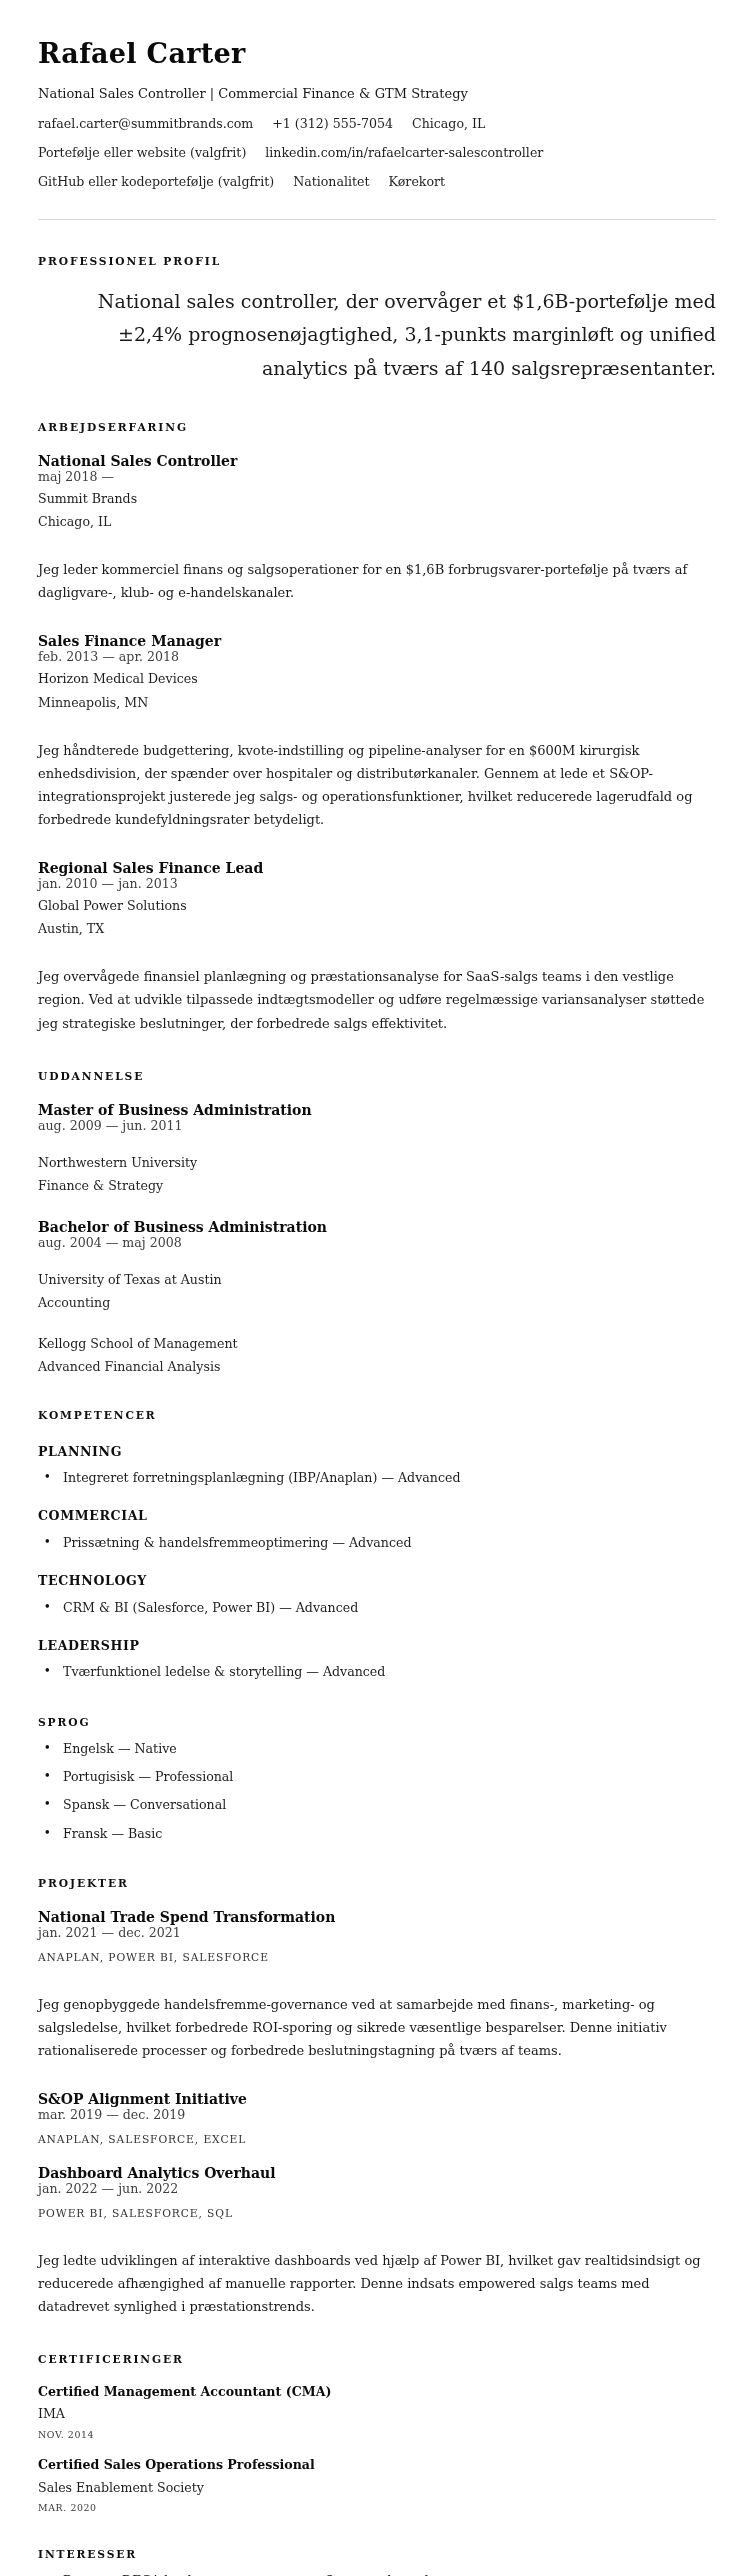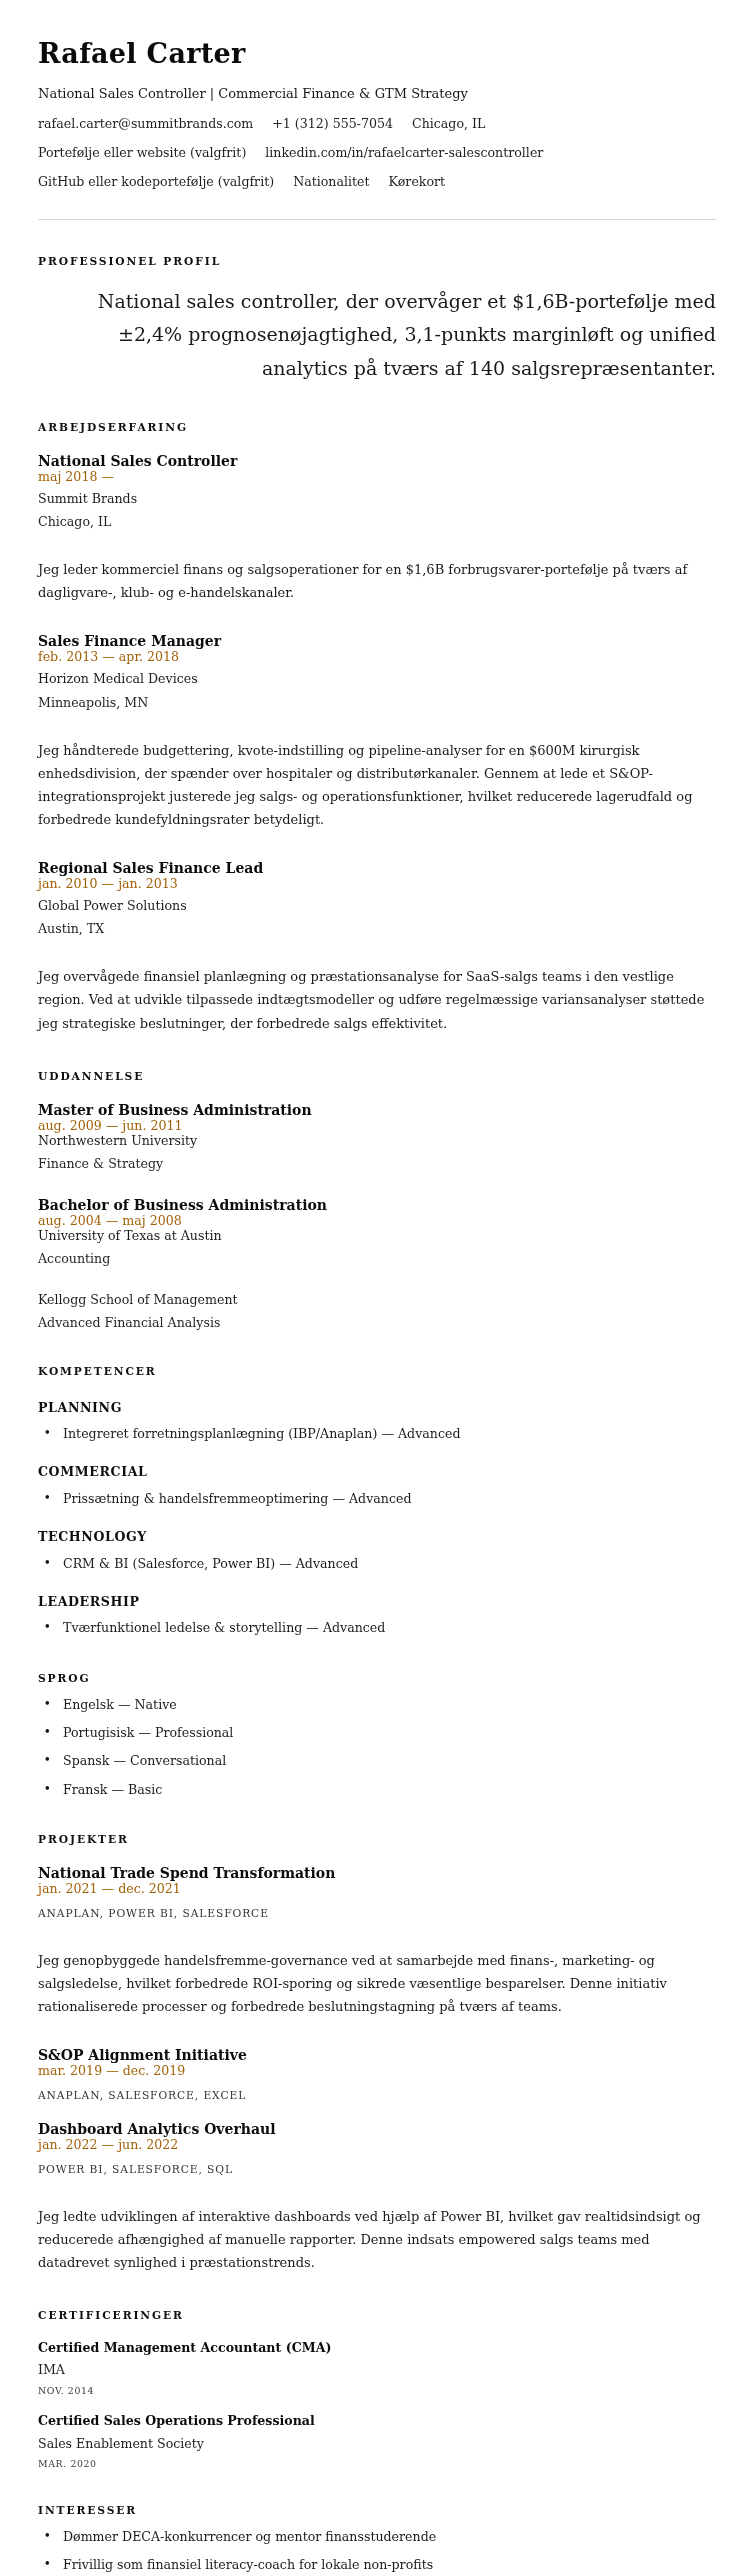--- a/index.html
+++ b/index.html
@@ -72,35 +72,35 @@
     align-items: baseline;
     flex-direction: column;
   }
   .entry-title {
     font-size: 14px;
     font-weight: 700;
     color: #0c0c0c;
   }
   .entry-date {
     font-size: 12.6px;
-    color: #a16207;
+    color: #404040;
     white-space: nowrap;
   }
   .entry-company { margin-top: 7px; font-size: 12.6px; color: #1d1d1d; }
   .entry-location { margin-top: 8.2px; font-size: 12.6px; color: #262626; }
   .entry-desc {
     margin-top: 29px;
     margin-bottom: 29px;
     font-size: 13px;
     line-height: 1.78;
     max-width: 681px;
     color: #1a1a1a;
   }
   .edu-entry { margin-top: 19px; margin-bottom: 26px; }
-  .edu-school { margin-top: 0; font-size: 12.6px; color: #1d1d1d; }
+  .edu-school { margin-top: 22px; font-size: 12.6px; color: #1d1d1d; }
   .edu-field { margin-top: 8.2px; font-size: 12.6px; color: #262626; }
 
   
   .skill-category {
     margin-top: 21.4px;
     font-size: 12.6px;
     font-weight: 700;
     letter-spacing: 0.6px;
     color: #0e0e0e;
   }

